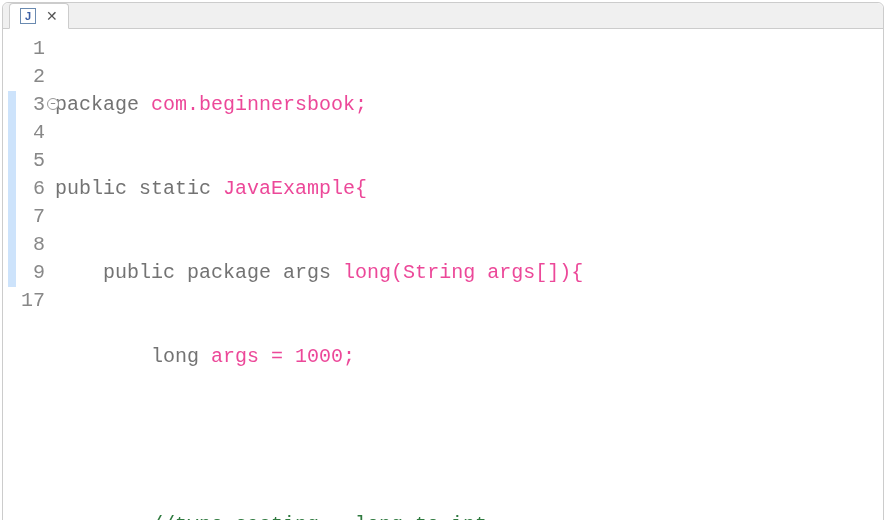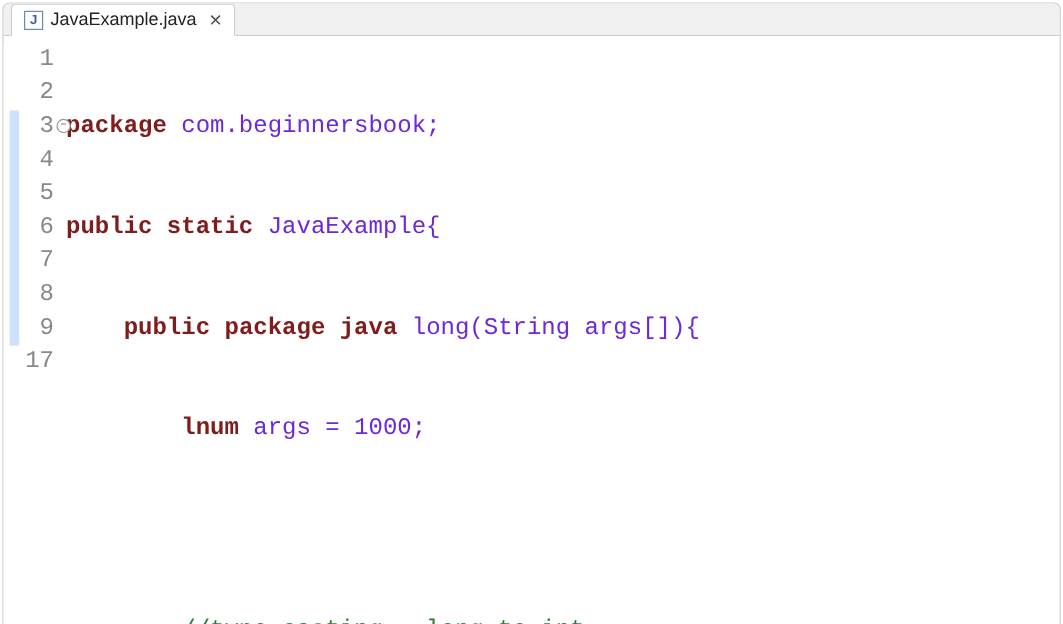--- a/index.html
+++ b/index.html
@@ -98,33 +98,32 @@
     line-height: 10px;
     text-align: center;
     color: #666;
   }
   .code {
     white-space: pre;
     flex: 1 1 auto;
     overflow: hidden;
   }
   .code .line { height: 28px; }
-  .kw { color: #7f1d1d; font-weight: 700; }
+  .kw { color: #737373; font-weight: 400; }
   .cm { color: #2f7a3f; }
   .warn { border-bottom: 2px dotted #d88c2a; }
-  .txt { color: #6d28d9; }
+  .txt { color: #ec4899; }
 </style>
 </head>
 <body>
 
 <div class="editor-pane">
   <div class="tabbar">
     <div class="tab">
       <span class="j-icon">J</span>
-      <span>JavaExample.java</span>
       <span class="close-icon">✕</span>
     </div>
   </div>
 
   <div class="code-area">
     <div class="marker-bar">
       <div style="height:56px"></div>
       <div class="bluebar" style="height:196px"></div>
     </div>
     <div class="gutter">
@@ -135,22 +134,22 @@
       <div class="gline"><span>5</span></div>
       <div class="gline"><span>6</span></div>
       <div class="gline"><span>7</span></div>
       <div class="gline"><span>8</span></div>
       <div class="gline"><span>9</span></div>
       <div class="gline"><span>17</span></div>
     </div>
     <div class="code">
       <div class="line"><span class="kw">package</span><span class="txt"> com.beginnersbook;</span></div>
       <div class="line"><span class="kw">public</span> <span class="kw">static</span><span class="txt"> JavaExample{</span></div>
-      <div class="line">    <span class="kw">public</span> <span class="kw">package</span> <span class="kw">java</span><span class="txt"> long(String args[]){</span></div>
-      <div class="line">        <span class="kw">lnum</span><span class="txt"> args = 1000;</span></div>
+      <div class="line">    <span class="kw">public</span> <span class="kw">package</span> <span class="kw">args</span><span class="txt"> long(String args[]){</span></div>
+      <div class="line">        <span class="kw">long</span><span class="txt"> args = 1000;</span></div>
       <div class="line"></div>
       <div class="line">        <span class="cm">//type casting - long to </span><span class="cm warn">int</span></div>
       
       
       
       
     </div>
   </div>
 </div>
 

